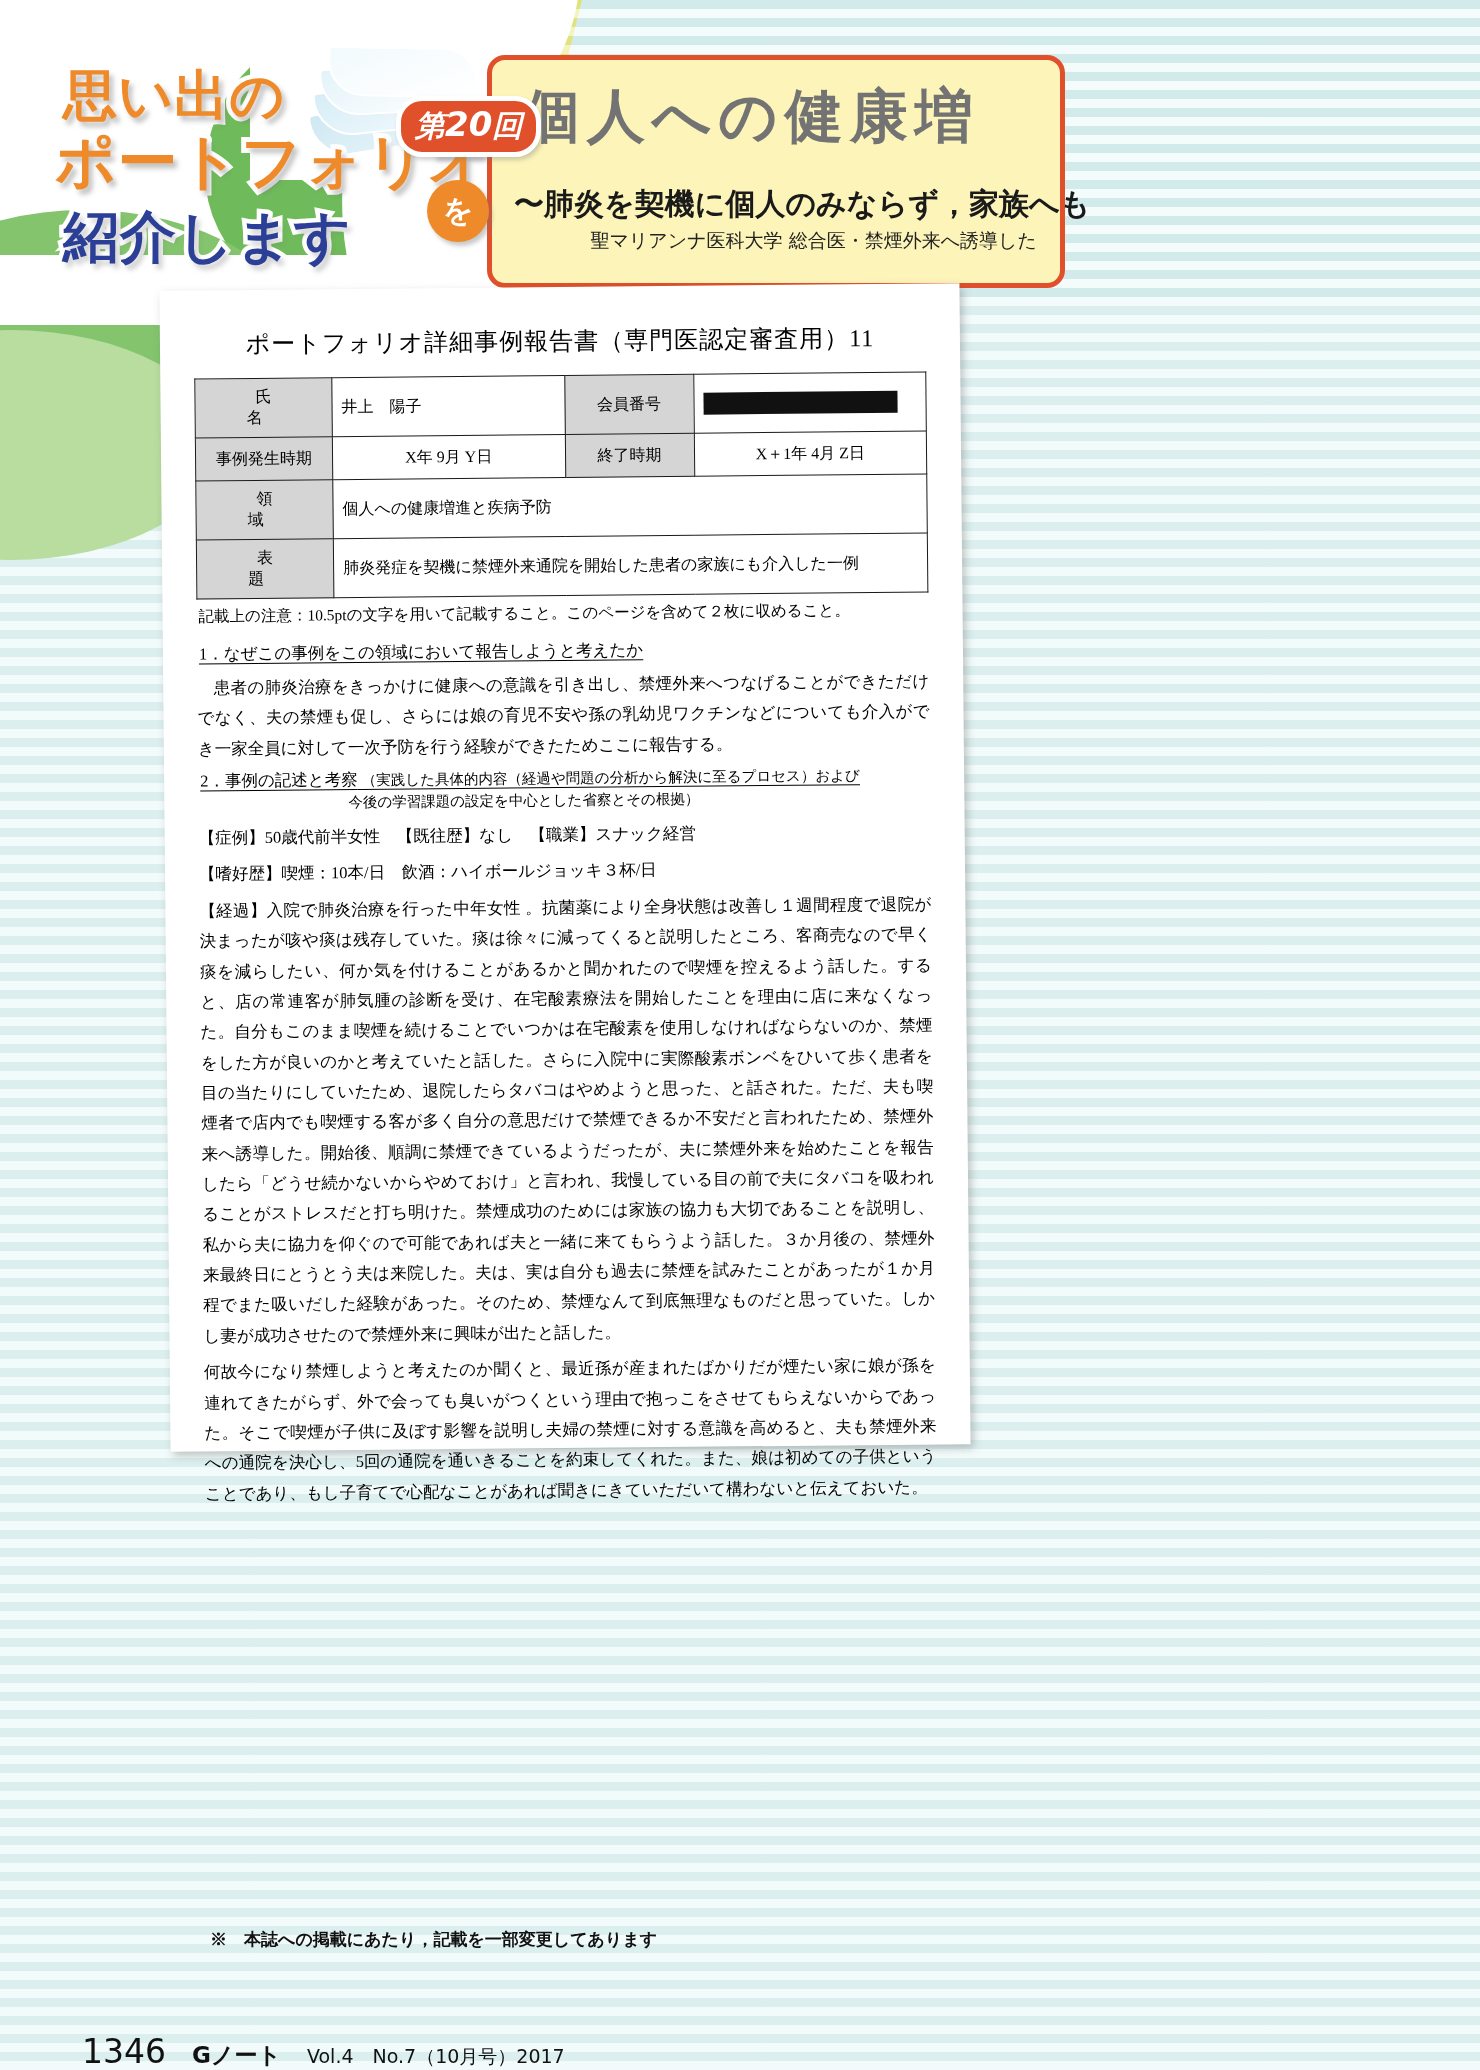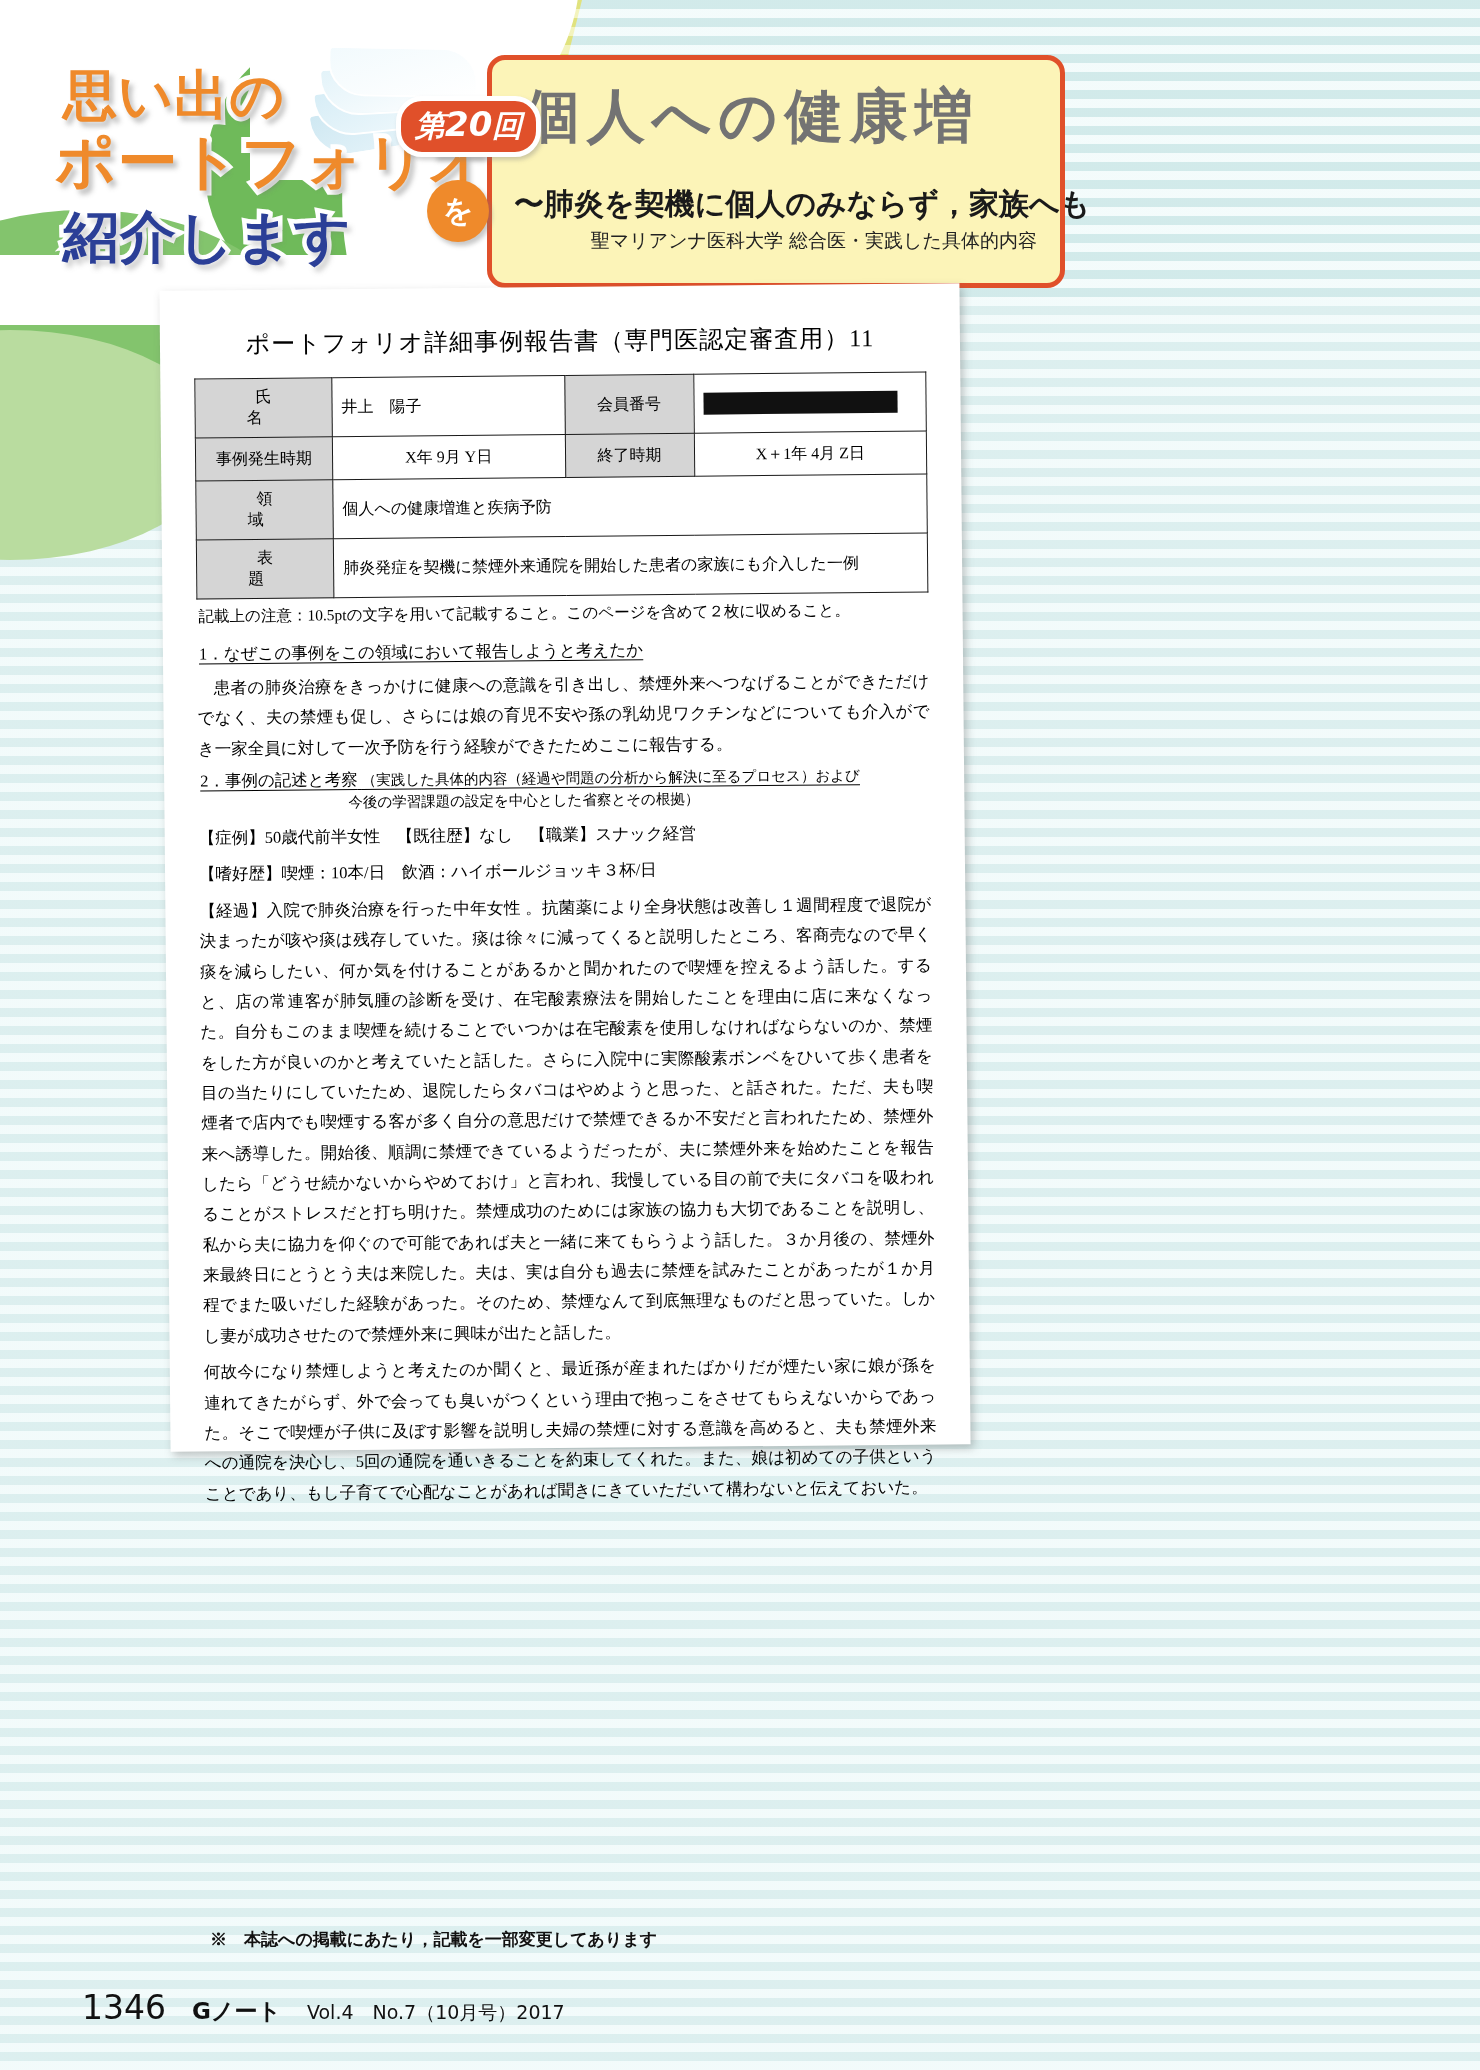--- a/index.html
+++ b/index.html
@@ -198,21 +198,21 @@
   .footnote{
     position:absolute;left:210px;top:1928px;z-index:9;
     font-size:17px;color:#111;white-space:nowrap;font-weight:bold;
   }
   .folio{
     position:absolute;left:82px;top:1988px;z-index:9;
     display:flex;align-items:baseline;gap:26px;white-space:nowrap;
   }
   .folio .pageno{
     font-family:"DejaVu Sans","Liberation Sans",sans-serif;
-    font-size:33px;color:#111;letter-spacing:0px;
+    font-size:33px;color:#111;letter-spacing:0px;margin-top:44px;
   }
   .folio .journal{
     font-family:"DejaVu Sans","Liberation Sans",sans-serif;
     font-size:23px;font-weight:bold;color:#111;
   }
   .folio .issue{
     font-family:"DejaVu Sans","Liberation Sans",sans-serif;
     font-size:19px;color:#111;
   }
 </style>
@@ -247,21 +247,21 @@
   <div class="wo-badge">を</div>
 </div>
 
 <div class="ep-badge">
   <span>第</span><span class="num">20</span><span>回</span>
 </div>
 
 <div class="title-panel">
   <div class="title-main">個人への健康増</div>
   <div class="title-sub">〜肺炎を契機に個人のみならず，家族へも</div>
-  <div class="title-affil">聖マリアンナ医科大学 総合医・実践した具体的内容</div>
+  <div class="title-affil">聖マリアンナ医科大学 総合医・禁煙外来へ誘導した</div>
 </div>
 
 <div class="doc">
 
   <div class="doc-title">ポートフォリオ詳細事例報告書（専門医認定審査用）11</div>
 
   <table class="meta">
     <tbody>
         <tr>
       <td class="lbl spread">氏　　名</td>

